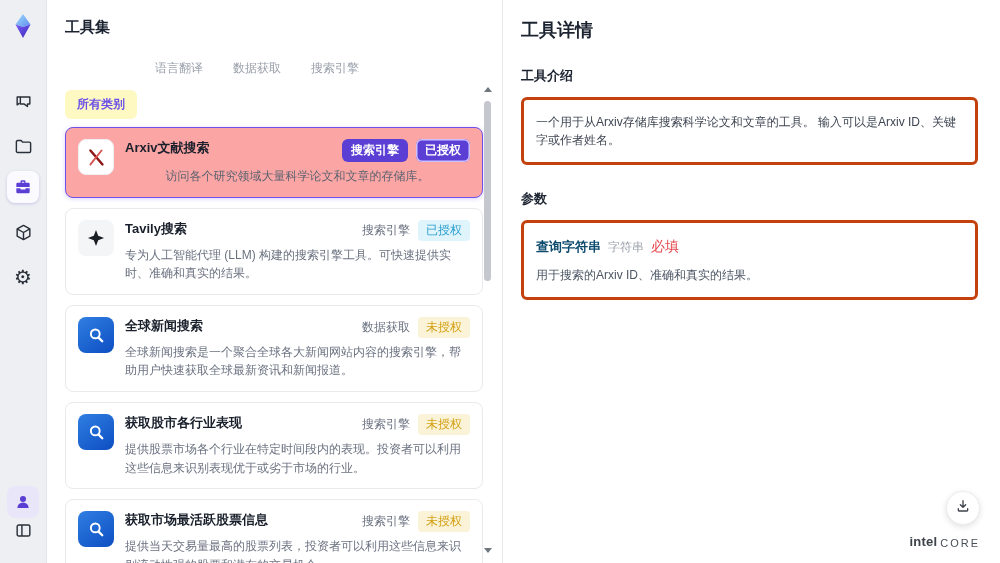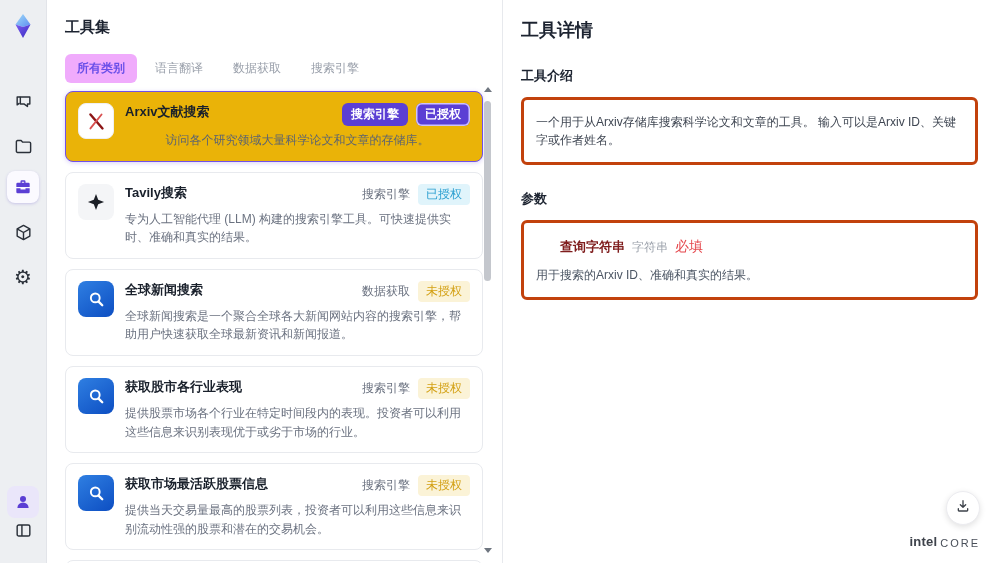--- a/index.html
+++ b/index.html
@@ -17,26 +17,26 @@
   .rail-btn.active { background:#fbfaff; box-shadow:0 1px 3px rgba(90,70,200,.25); }
   .rail-btn.tint { background:#eae6fa; }
   .gear-glyph { font-size:20px; line-height:1; color:#2a3039; }
 
   
   .list-panel { position:absolute; left:47px; top:0; bottom:0; width:456px;
     border-right:1px solid #e7e9ed; padding:18px 18px 16px 18px; }
   .panel-title { font-size:15px; font-weight:bold; }
   .tabs { display:flex; gap:6px; margin-top:17px; font-size:12px; }
   .tab { padding:6px 12px; border-radius:6px; color:#9aa0ab; cursor:pointer; white-space:nowrap; }
-  .tab.active { background:#f0abfc; color:#6a4fe8; font-weight:bold; }
+  .tab.active { background:#fef9c3; color:#6a4fe8; font-weight:bold;margin-top:36px; }
 
   .tool-list { margin-top:8px; width:418px; }
   .tool-card { position:relative; display:flex; gap:11px; padding:11px 12px;
     border:1px solid #e8eaee; border-radius:8px; margin-bottom:10px; background:#fff; cursor:pointer; }
-  .tool-card.selected { border:1.5px solid #7050e8; background:#eab308;
+  .tool-card.selected { border:1.5px solid #7050e8; background:#fca5a5;
     box-shadow:0 1px 4px rgba(104,74,232,.25); }
   .tool-icon { flex:0 0 36px; width:36px; height:36px; border-radius:8px;
     display:flex; align-items:center; justify-content:center; }
   .tool-icon.arxiv-logo { background:#fff; border:1px solid #f0f0f2; }
   .tool-icon.sparkle-logo { background:#f4f5f7; }
   .tool-icon.news-app-logo { background:linear-gradient(145deg,#2f7fe2,#0d4ec2); }
   .tool-main { flex:1; min-width:0; }
   .tool-head { display:flex; align-items:flex-start; }
   .tool-name { font-size:13px; font-weight:bold; color:#19202b; }
   .tool-badges { margin-left:auto; display:flex; align-items:center; gap:8px; }
@@ -60,21 +60,21 @@
   .sb-thumb { position:absolute; left:1px; top:14px; width:7px; height:180px;
     background:#c4c7cd; border-radius:4px; cursor:pointer; }
 
   
   .details-panel { position:absolute; left:504px; top:0; bottom:0; right:0; padding:18px 22px 0 17px; }
   .details-title { font-size:18px; font-weight:bold; }
   .section-heading { font-size:13px; font-weight:bold; margin-top:25px; }
   .info-box { margin-top:12px; border:3px solid #c2410c; border-radius:6px;
     padding:13px 12px; font-size:12px; color:#3f4652; line-height:1.5; background:#fff; }
   .param-line { display:flex; align-items:baseline; gap:7px; }
-  .param-name { font-size:13px; font-weight:bold; color:#7f1d1d;margin-left:24px; }
+  .param-name { font-size:13px; font-weight:bold; color:#0c4a6e; }
   .param-type { font-size:12px; color:#9aa0aa; }
   .param-required { font-size:14px; color:#e5484d; }
   .param-desc { margin-top:9px; font-size:12px; color:#4b5563; }
 
   
   .fab { position:absolute; right:20px; bottom:38px; width:34px; height:34px; border-radius:50%;
     background:#fff; border:1px solid #ececf0; box-shadow:0 2px 6px rgba(0,0,0,.12);
     display:flex; align-items:center; justify-content:center; cursor:pointer; }
   .brand { position:absolute; right:20px; bottom:14px; display:flex; align-items:flex-end; gap:3px;
     color:#3d424a; }

